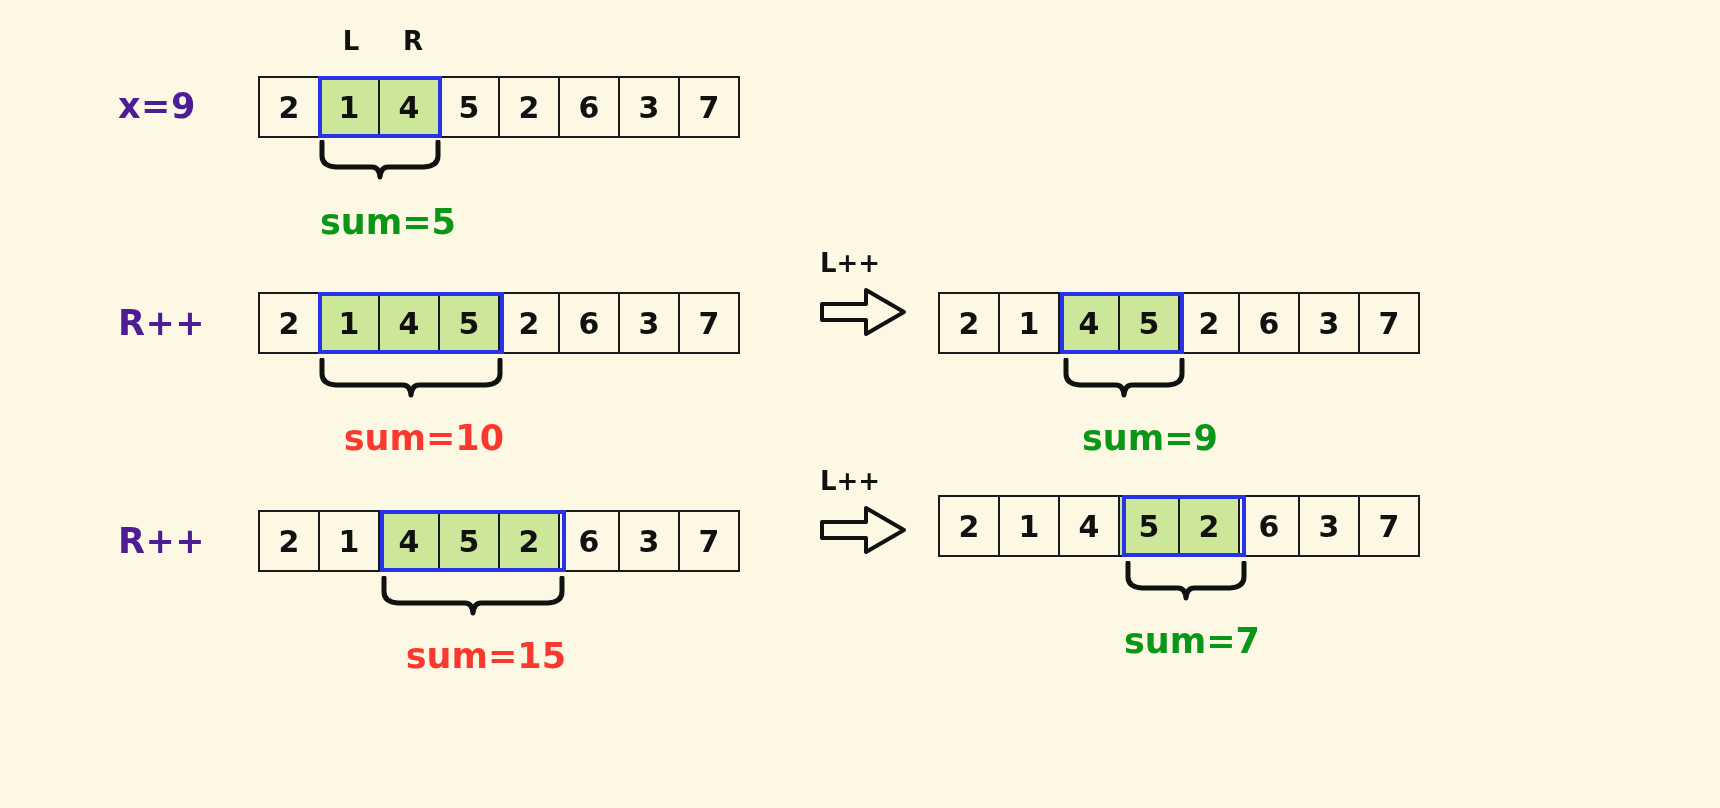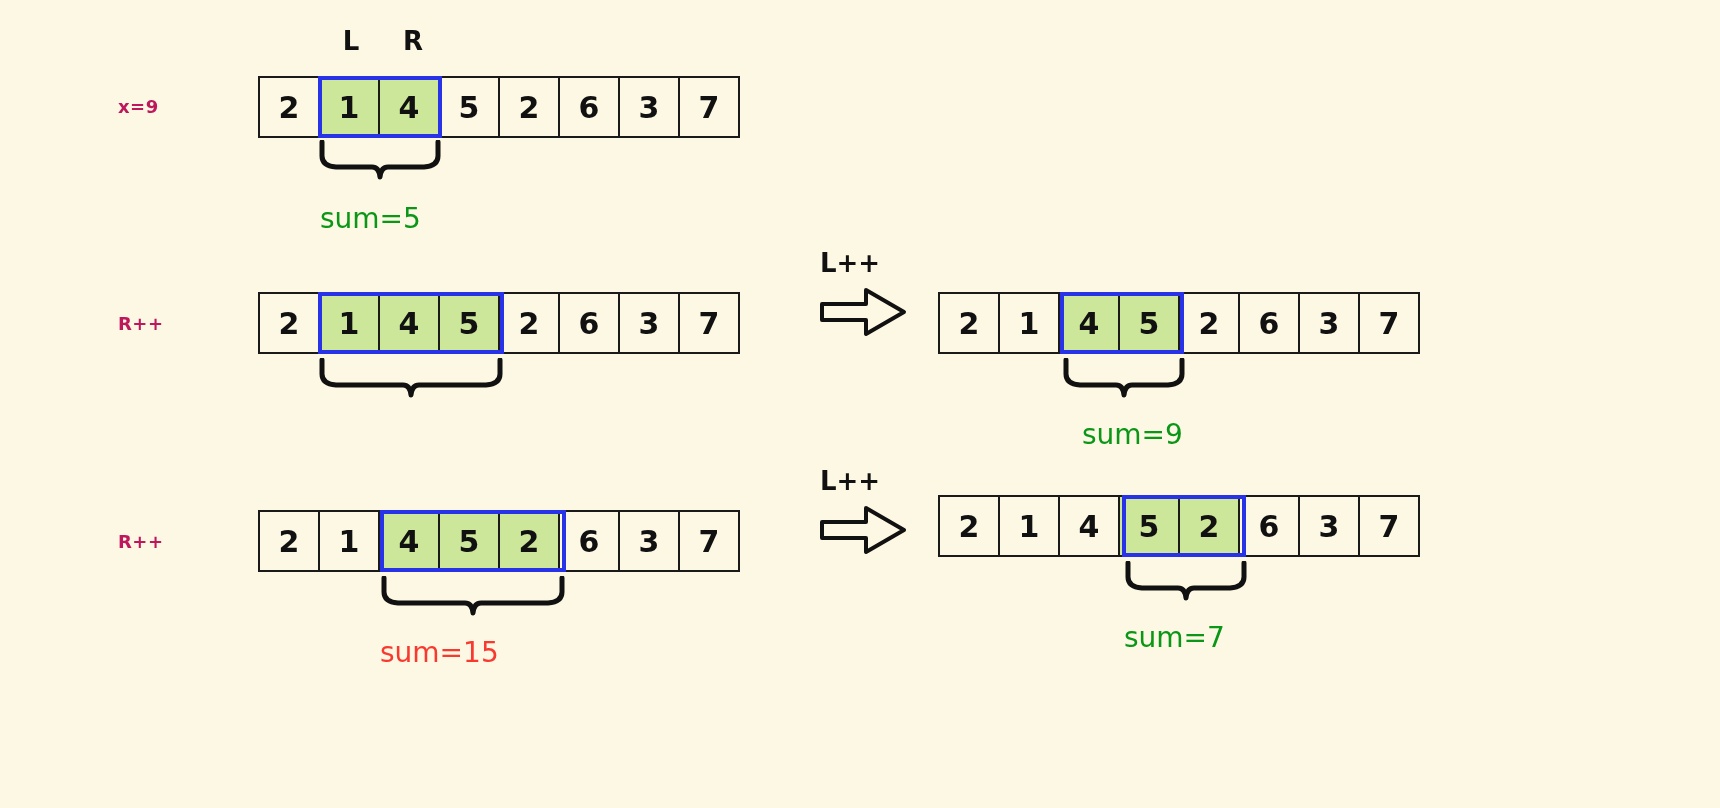--- a/index.html
+++ b/index.html
@@ -10,21 +10,21 @@
     overflow:hidden;
     position:relative;
   }
   .stage{position:absolute;inset:0;}
 
   
   .abs{position:absolute;}
 
   
   .row-label{
-    font-size:18px;font-weight:700;color:#be185d;
+    font-size:35px;font-weight:700;color:#4c1d95;
     letter-spacing:.5px;white-space:nowrap;
     display:flex;align-items:center;height:40px;
   }
 
   
   .array{display:flex;align-items:stretch;height:62px;}
   .cell{
     width:62px;height:62px;
     border:2px solid #1a1a1a;
     margin-left:-2px;
@@ -56,23 +56,23 @@
     text-align:center;width:62px;
   }
 
   
   .brace{position:absolute;}
   .brace svg{display:block;}
 
   
   .sum{
     position:absolute;
-    font-size:28px;font-weight:400;
+    font-size:35px;font-weight:700;
     white-space:nowrap;
-    text-align:left;
+    text-align:right;
   }
   .sum.ok{color:#0a9616;}
   .sum.over{color:#f9392f;}
 
   
   .arrow-group{position:absolute;}
   .arrow-label{
     font-size:26px;font-weight:700;color:#111;
     text-align:left;margin-bottom:6px;white-space:nowrap;
   }
@@ -129,20 +129,21 @@
     </div>
     <div class="window-outline" style="left:60px;top:0px;width:186px;height:62px;"></div>
   </div>
 
   <div class="brace" style="left:318px;top:358px;">
     <svg width="186" height="40" viewBox="0 0 186 40">
       <path d="M4,2 L4,16 Q4,26 18,27 L85,27 Q92,27 93,37 Q94,27 101,27 L168,27 Q182,26 182,16 L182,2" fill="none" stroke="#111" stroke-width="5" stroke-linecap="round" stroke-linejoin="round"></path>
     </svg>
   </div>
 
+  <div class="sum over" style="left:318px;top:418px;width:186px;">sum=10</div>
 
   <div class="arrow-group" style="left:820px;top:248px;">
     <div class="arrow-label">L++</div>
     <div class="arrow-shape">
       <svg width="88" height="56" viewBox="0 0 88 56">
         <path d="M2,20 L46,20 L46,6 L84,28 L46,50 L46,36 L2,36 Z" fill="none" stroke="#111" stroke-width="4" stroke-linejoin="round"></path>
       </svg>
     </div>
   </div>
 

